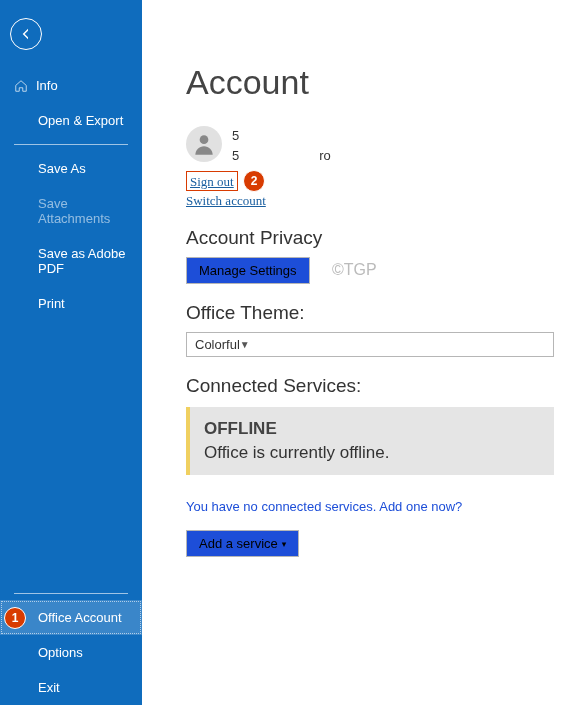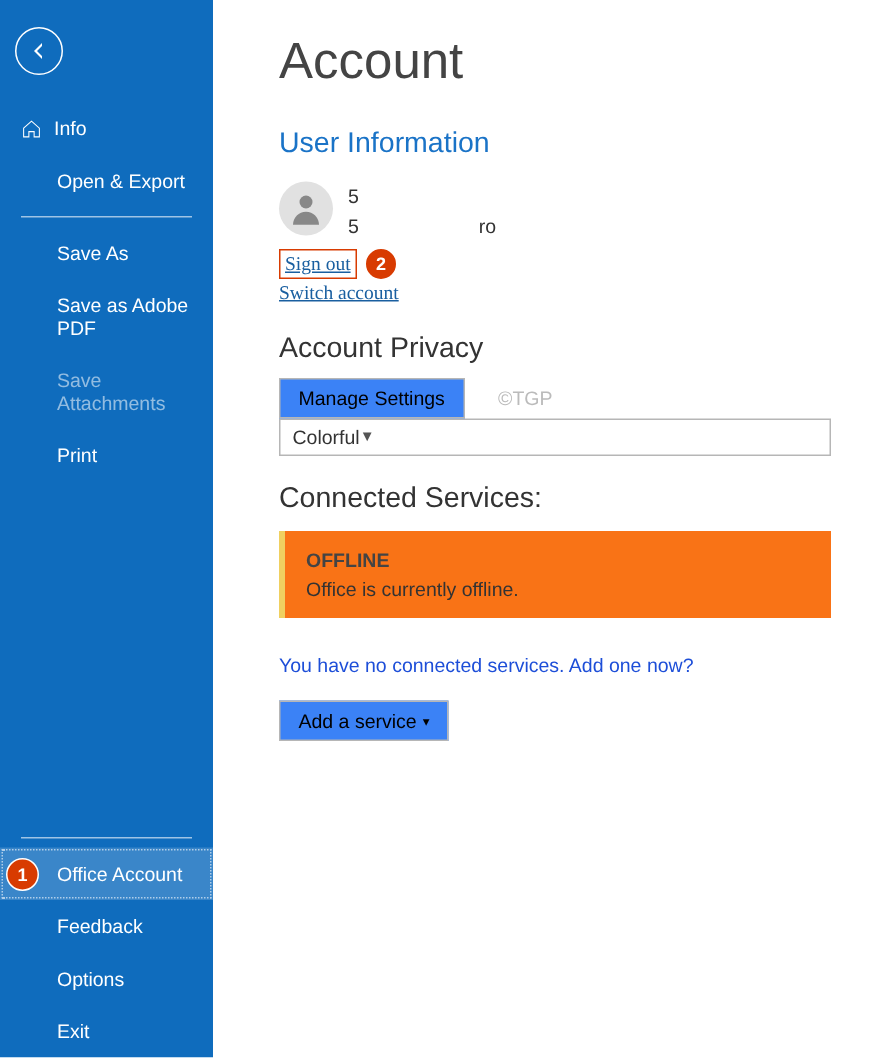--- a/index.html
+++ b/index.html
@@ -46,20 +46,21 @@
       font-size: 12px; font-weight: 600;
       display: flex; align-items: center; justify-content: center;
     }
     .badge-1 { left: 4px; top: 50%; transform: translateY(-50%); }
     
     .main {
       flex: 1;
       padding: 22px 30px 13px 44px;
       color: #333;
       overflow: hidden;
+      margin-top: 41px;
     }
     h1 { font-size: 34px; font-weight: 300; color: #444; margin-bottom: 24px; }
     h2 { font-size: 19px; font-weight: 400; color: #1a73c7; margin-bottom: 14px; }
     h3 { font-size: 19px; font-weight: 400; color: #333; margin: 18px 0 8px; }
     
     .user-row { display: flex; align-items: flex-start; gap: 10px; }
     .avatar {
       width: 36px; height: 36px; border-radius: 50%;
       background: #e1e1e1;
       display: flex; align-items: center; justify-content: center;
@@ -77,44 +78,44 @@
     .signout-wrap {
       border: 1.5px solid #d83b01;
       padding: 0 3px;
       display: inline-block;
       position: relative;
     }
     .badge-2 { left: 56px; top: -2px; }
     
     .btn {
       border: 1px solid #b6b6b6;
-      background: #3b82f6;
+      background: #1d4ed8;
       padding: 5px 12px;
       font-size: 13px;
       cursor: pointer;
       display: inline-flex; align-items: center; gap: 4px;
     }
-    .watermark { color: #bbb; font-size: 13px; margin-left: 18px; }
+    .watermark { color: #bbb; font-size: 16px; margin-left: 18px; }
     
     .select {
       width: 368px;
       border: 1px solid #b6b6b6;
       padding: 4px 8px;
       font-size: 13px;
       display: flex; justify-content: flex-start; align-items: center;
       cursor: pointer;
     }
     .select .chev { font-size: 10px; color: #555; }
     
     .offline-box {
       width: 368px;
-      background: #f97316;
+      background: #e5e5e5;
       border-left: 4px solid #f0d060;
       padding: 12px 14px;
-      font-size: 13px;
+      font-size: 17px;
       margin-top: 10px;
     }
     .offline-box .ttl { font-weight: 700; color: #444; margin-bottom: 4px; }
     
     .note { font-size: 13px; color: #1d4ed8; margin-top: 24px; }
   </style>
 </head>
 <body>
 
 <div class="sidebar">
@@ -130,51 +131,47 @@
       </svg>
     <span>Info</span>
   </div>
   <div class="nav-item indent">
     <span>Open &amp; Export</span>
   </div>
   <div class="divider"></div>
   <div class="nav-item indent">
     <span>Save As</span>
   </div>
-  <div class="nav-item indent">
-    <span>Save as Adobe PDF</span>
-  </div>
   <div class="nav-item indent dim">
     <span>Save Attachments</span>
+  </div>
+  <div class="nav-item indent">
+    <span>Save as Adobe PDF</span>
   </div>
   <div class="nav-item indent">
     <span>Print</span>
   </div>
   <div class="spacer"></div>
   <div class="divider"></div>
   <div class="nav-item indent selected">
     <div class="badge badge-1">
         <span>1</span>
       </div>
     <span>Office Account</span>
   </div>
   <div class="nav-item indent">
-    <span>Feedback</span>
-  </div>
-  <div class="nav-item indent">
     <span>Options</span>
   </div>
   <div class="nav-item indent">
     <span>Exit</span>
   </div>
 </div>
 
 <div class="main">
   <h1>Account</h1>
-  <h2>User Information</h2>
   
   <div class="user-row">
     <div class="avatar">
       <svg viewBox="0 0 24 24">
           <circle cx="12" cy="8" r="4"></circle>
           <path d="M4 22c0-4.4 3.6-8 8-8s8 3.6 8 8z"></path>
         </svg>
     </div>
     <div class="user-text">
       <div><span>5</span><span class="mask"></span></div>
@@ -192,20 +189,21 @@
     <br>
     <span class="link">Switch account</span>
   </div>
   
   <h3>Account Privacy</h3>
   <button class="btn">
     <span>Manage Settings</span>
   </button>
   <span class="watermark">©TGP</span>
   
+  <h3>Office Theme:</h3>
   <div class="select">
     <span>Colorful</span>
     <span class="chev">▼</span>
   </div>
   
   <h3>Connected Services:</h3>
   <div class="offline-box">
     <div class="ttl">OFFLINE</div>
     <div>Office is currently offline.</div>
   </div>

